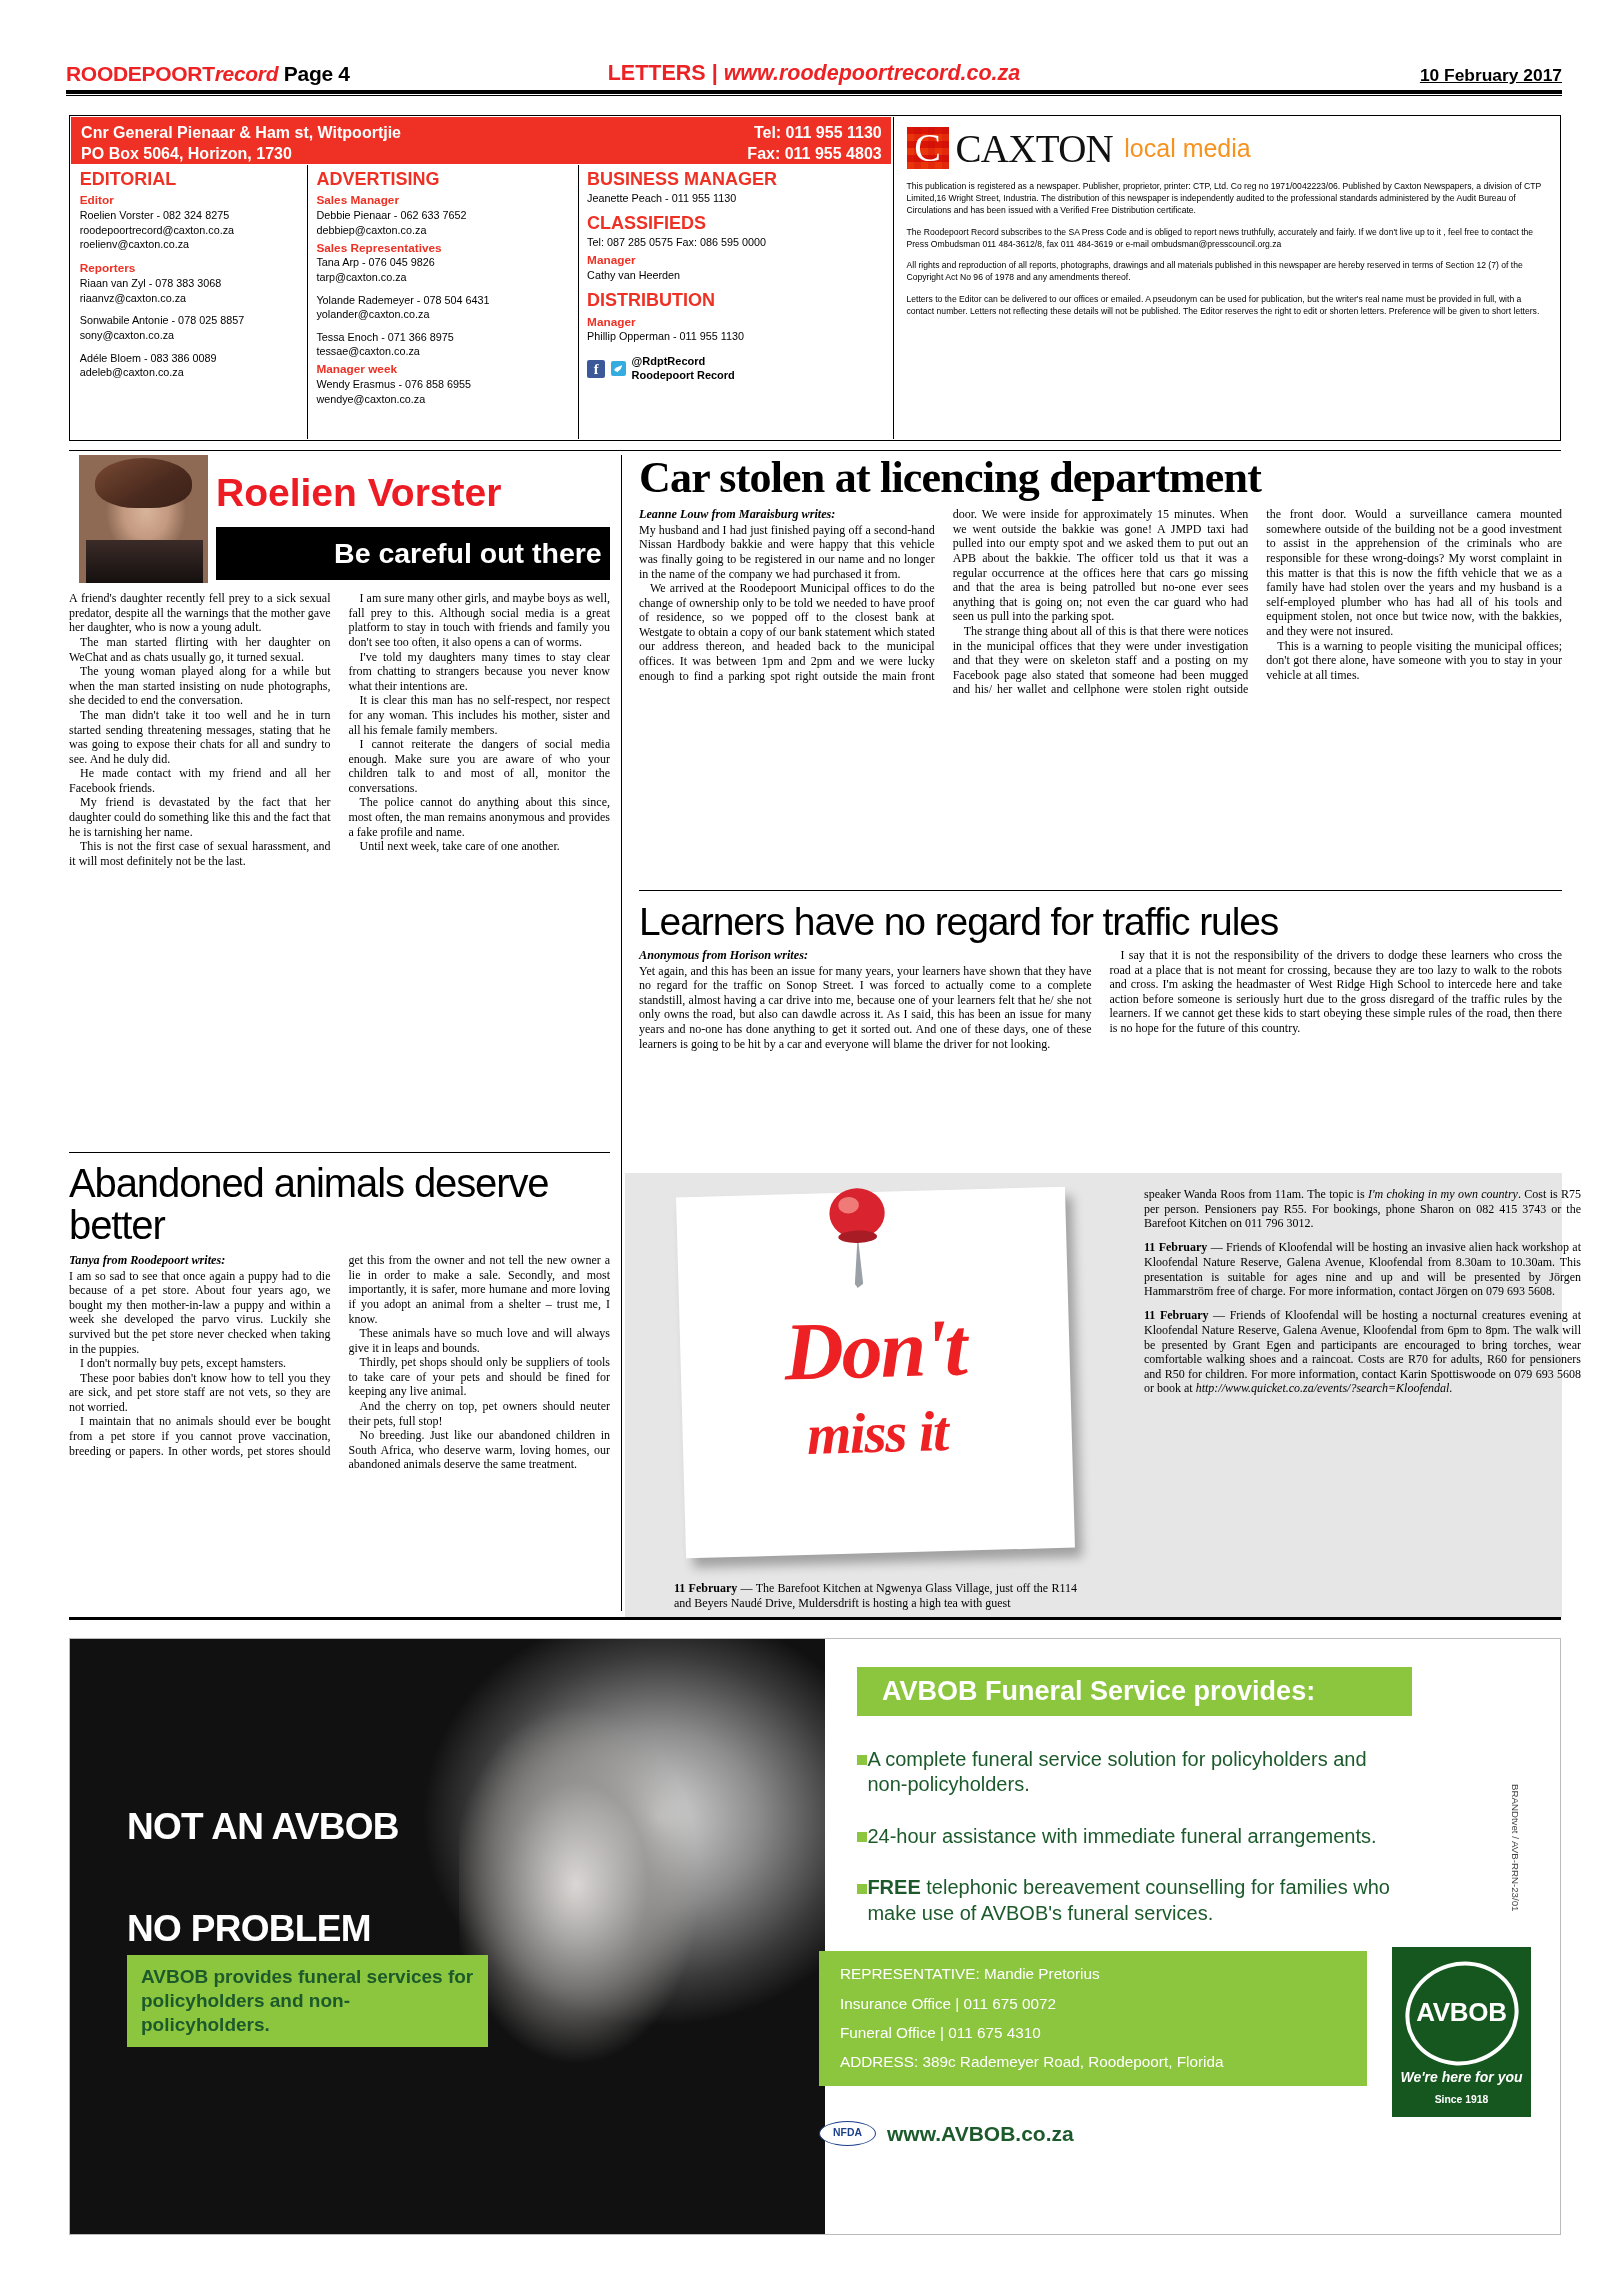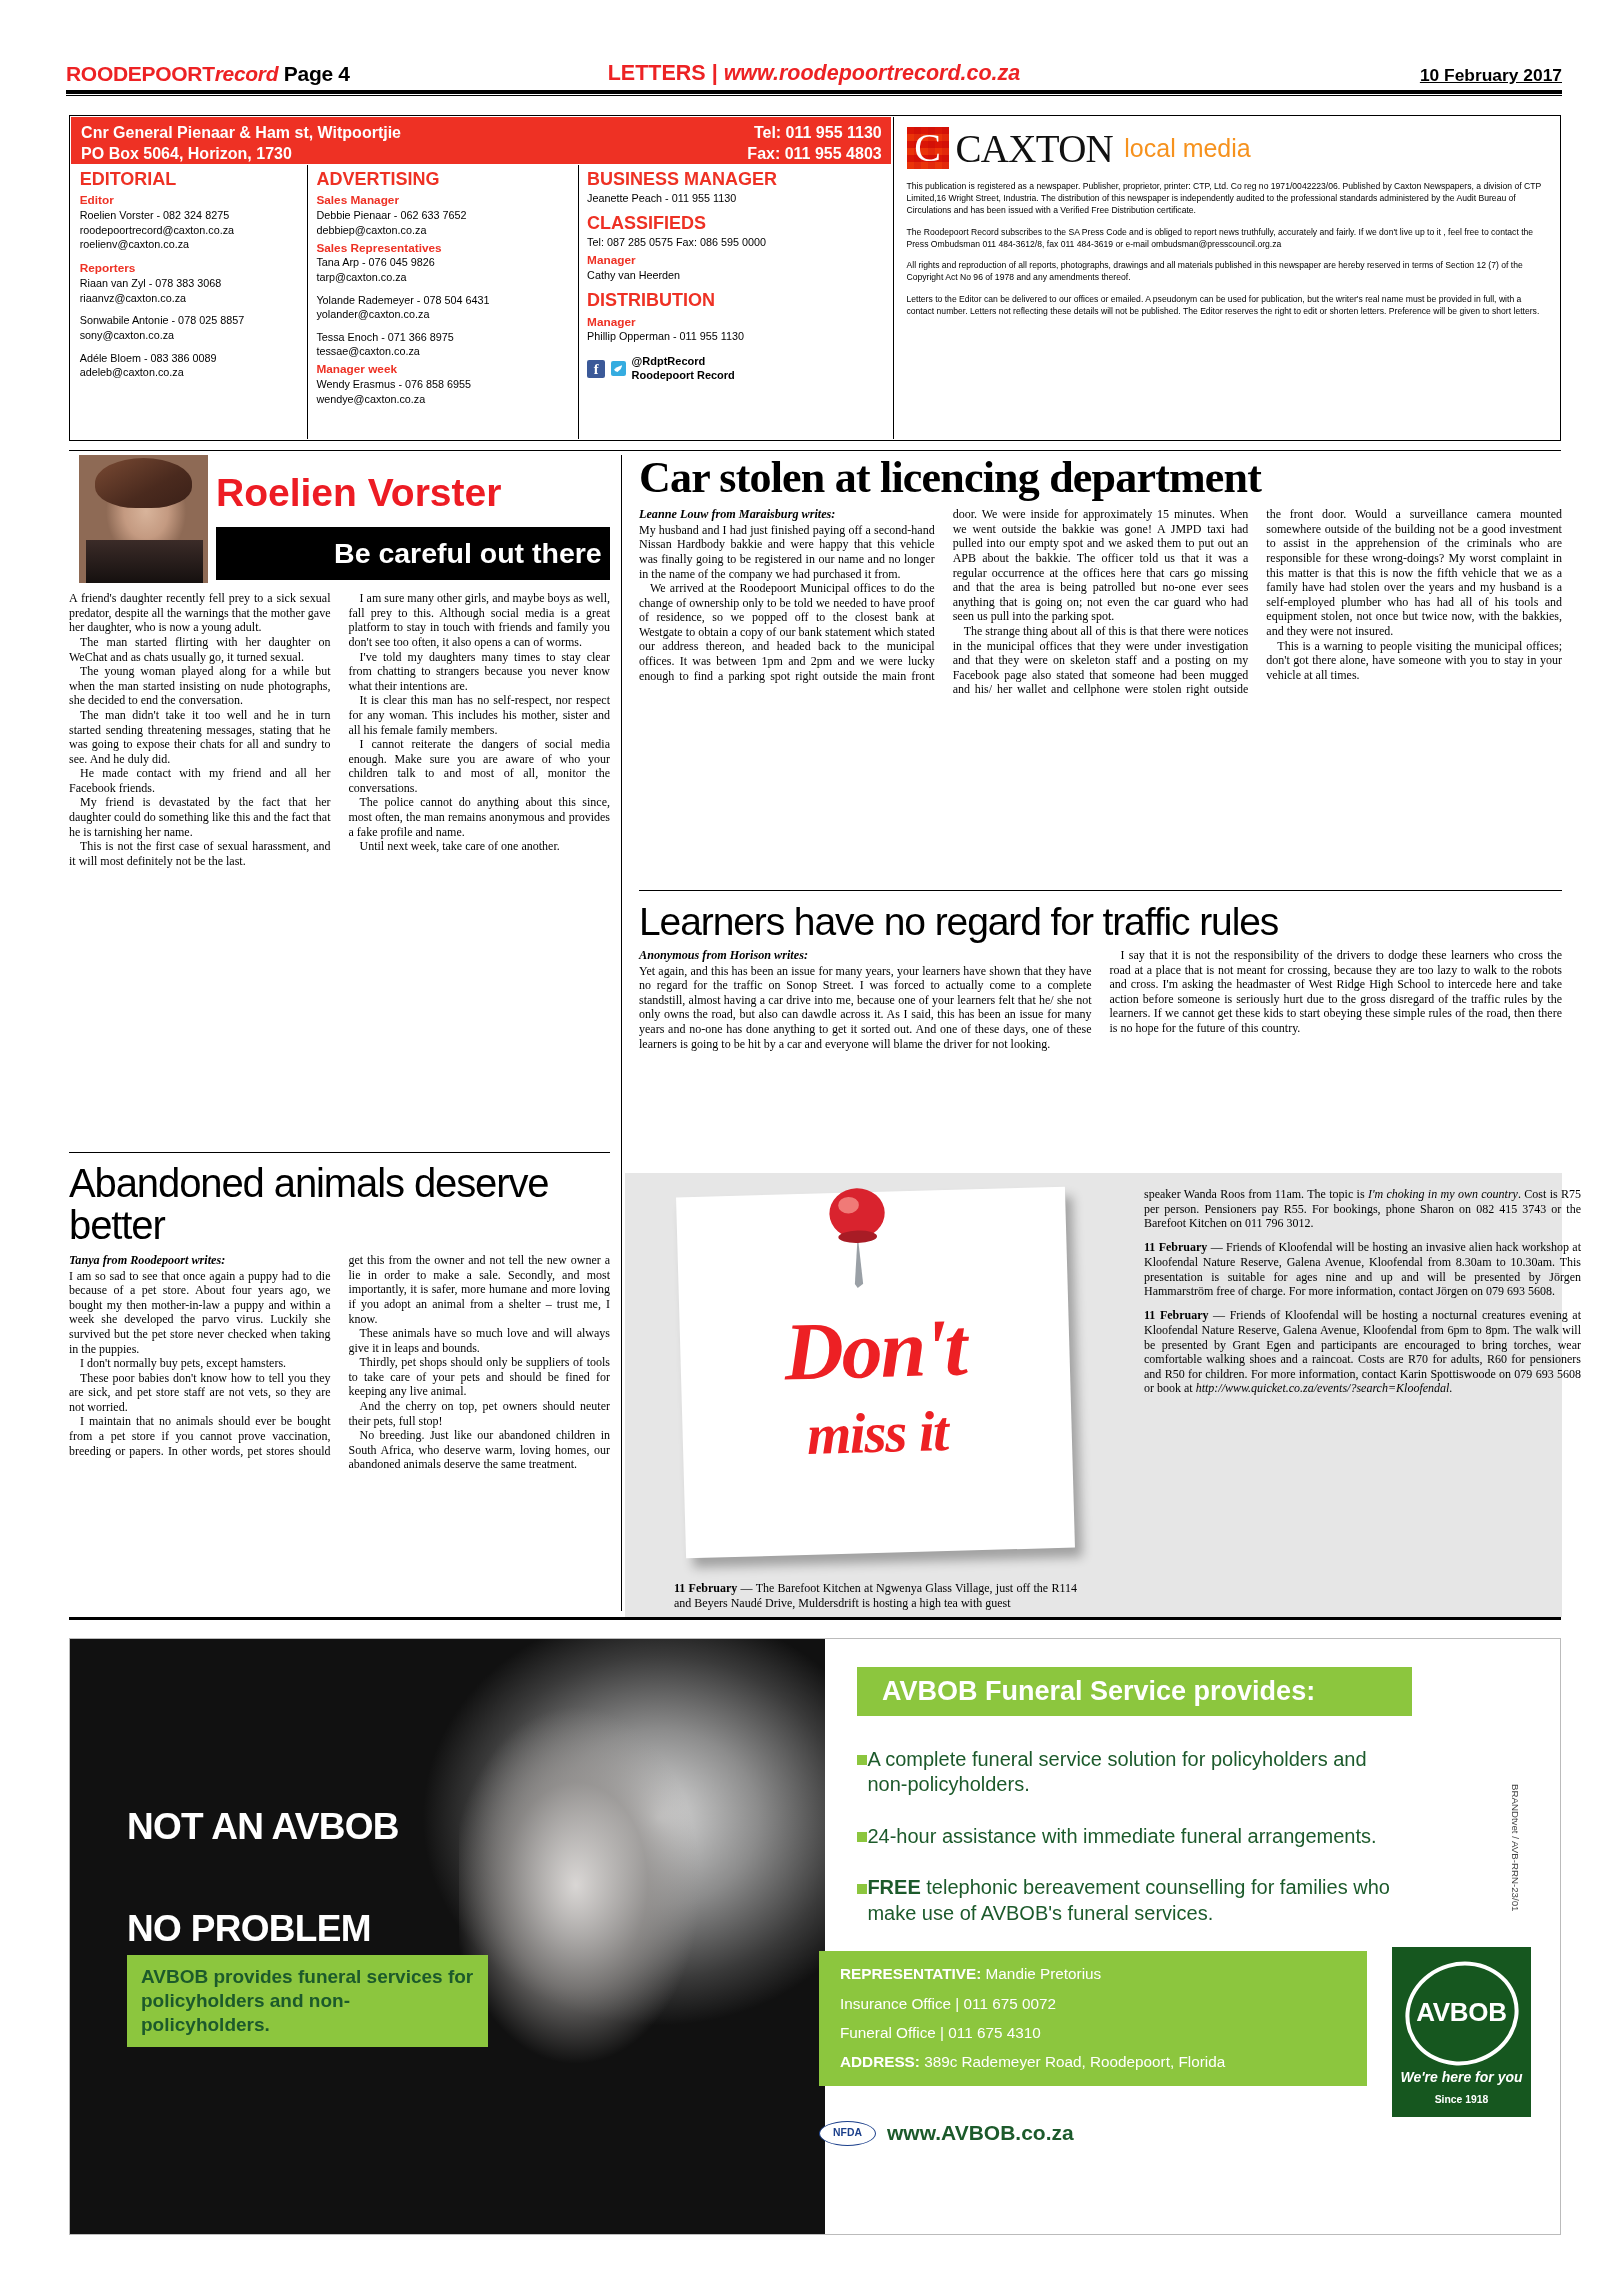--- a/index.html
+++ b/index.html
@@ -155,22 +155,22 @@
   .ad-hdr { width:555px; height:49px; background:#8CC63E; }
   .ad-hdr span { font-family:"Liberation Sans", sans-serif; font-weight:bold; font-size:27px; color:#fff; line-height:49px; padding-left:25px; }
   .ad-bullets { margin-top:30.5px; }
   .ad-bullet { display:flex; gap:0; margin-bottom:26px; }
   .ad-sq { width:10.4px; height:10.4px; background:#8CC63E; margin-top:8.3px; flex:none; }
   .ad-btx { font-family:"Liberation Sans", sans-serif; font-size:20px; color:#1C5A2B; line-height:1.28; max-width:528px;}
   .ad-btx b { font-weight:bold; }
   .ad-rep { position:absolute; left:819px; top:1951px; width:548px; background:#8CC63E; padding:15.3px 21px; }
   .ad-rep .l { font-family:"Liberation Sans", sans-serif; font-size:15.3px; color:#fff; line-height:1.1; margin-bottom:12.5px;}
   .ad-rep .l:last-child { margin-bottom:0; }
-  .ad-rep .l b { font-weight:bold;margin-top:16px; }
-  .ad-www { position:absolute; left:819px; top:2121px; display:flex; align-items:flex-start; gap:11px; }
+  .ad-rep .l b { font-weight:normal;margin-top:16px; }
+  .ad-www { position:absolute; left:819px; top:2121px; display:flex; align-items:flex-end; gap:11px; }
   .nfda { width:57px; height:25px; border:1.4px solid #1B3F8B; border-radius:50%; position:relative; background:#fff;}
   .nfda span { position:absolute; inset:0; text-align:center; line-height:22px; font-family:"Liberation Sans",sans-serif;
      font-size:10.4px; font-weight:bold; color:#1B3F8B; }
   .ad-wwwtx { font-family:"Liberation Sans", sans-serif; font-weight:bold; font-size:21px; color:#1C5A2B; }
   .ad-logo { position:absolute; left:1392px; top:1947px; width:139px; height:170px; background:#16571F; }
   .ad-logo .ring { position:absolute; left:12.5px; top:15.3px; width:114px; height:103px; border:4.9px solid #fff; border-radius:50%;
      transform:rotate(-16deg); }
   .ad-logo .nm { position:absolute; left:0; top:50px; width:100%; text-align:center;
      font-family:"Liberation Sans", sans-serif; font-weight:bold; font-size:26px; color:#fff; letter-spacing:-0.3px;}
   .ad-logo .tg { position:absolute; left:0; top:122px; width:100%; text-align:center;

